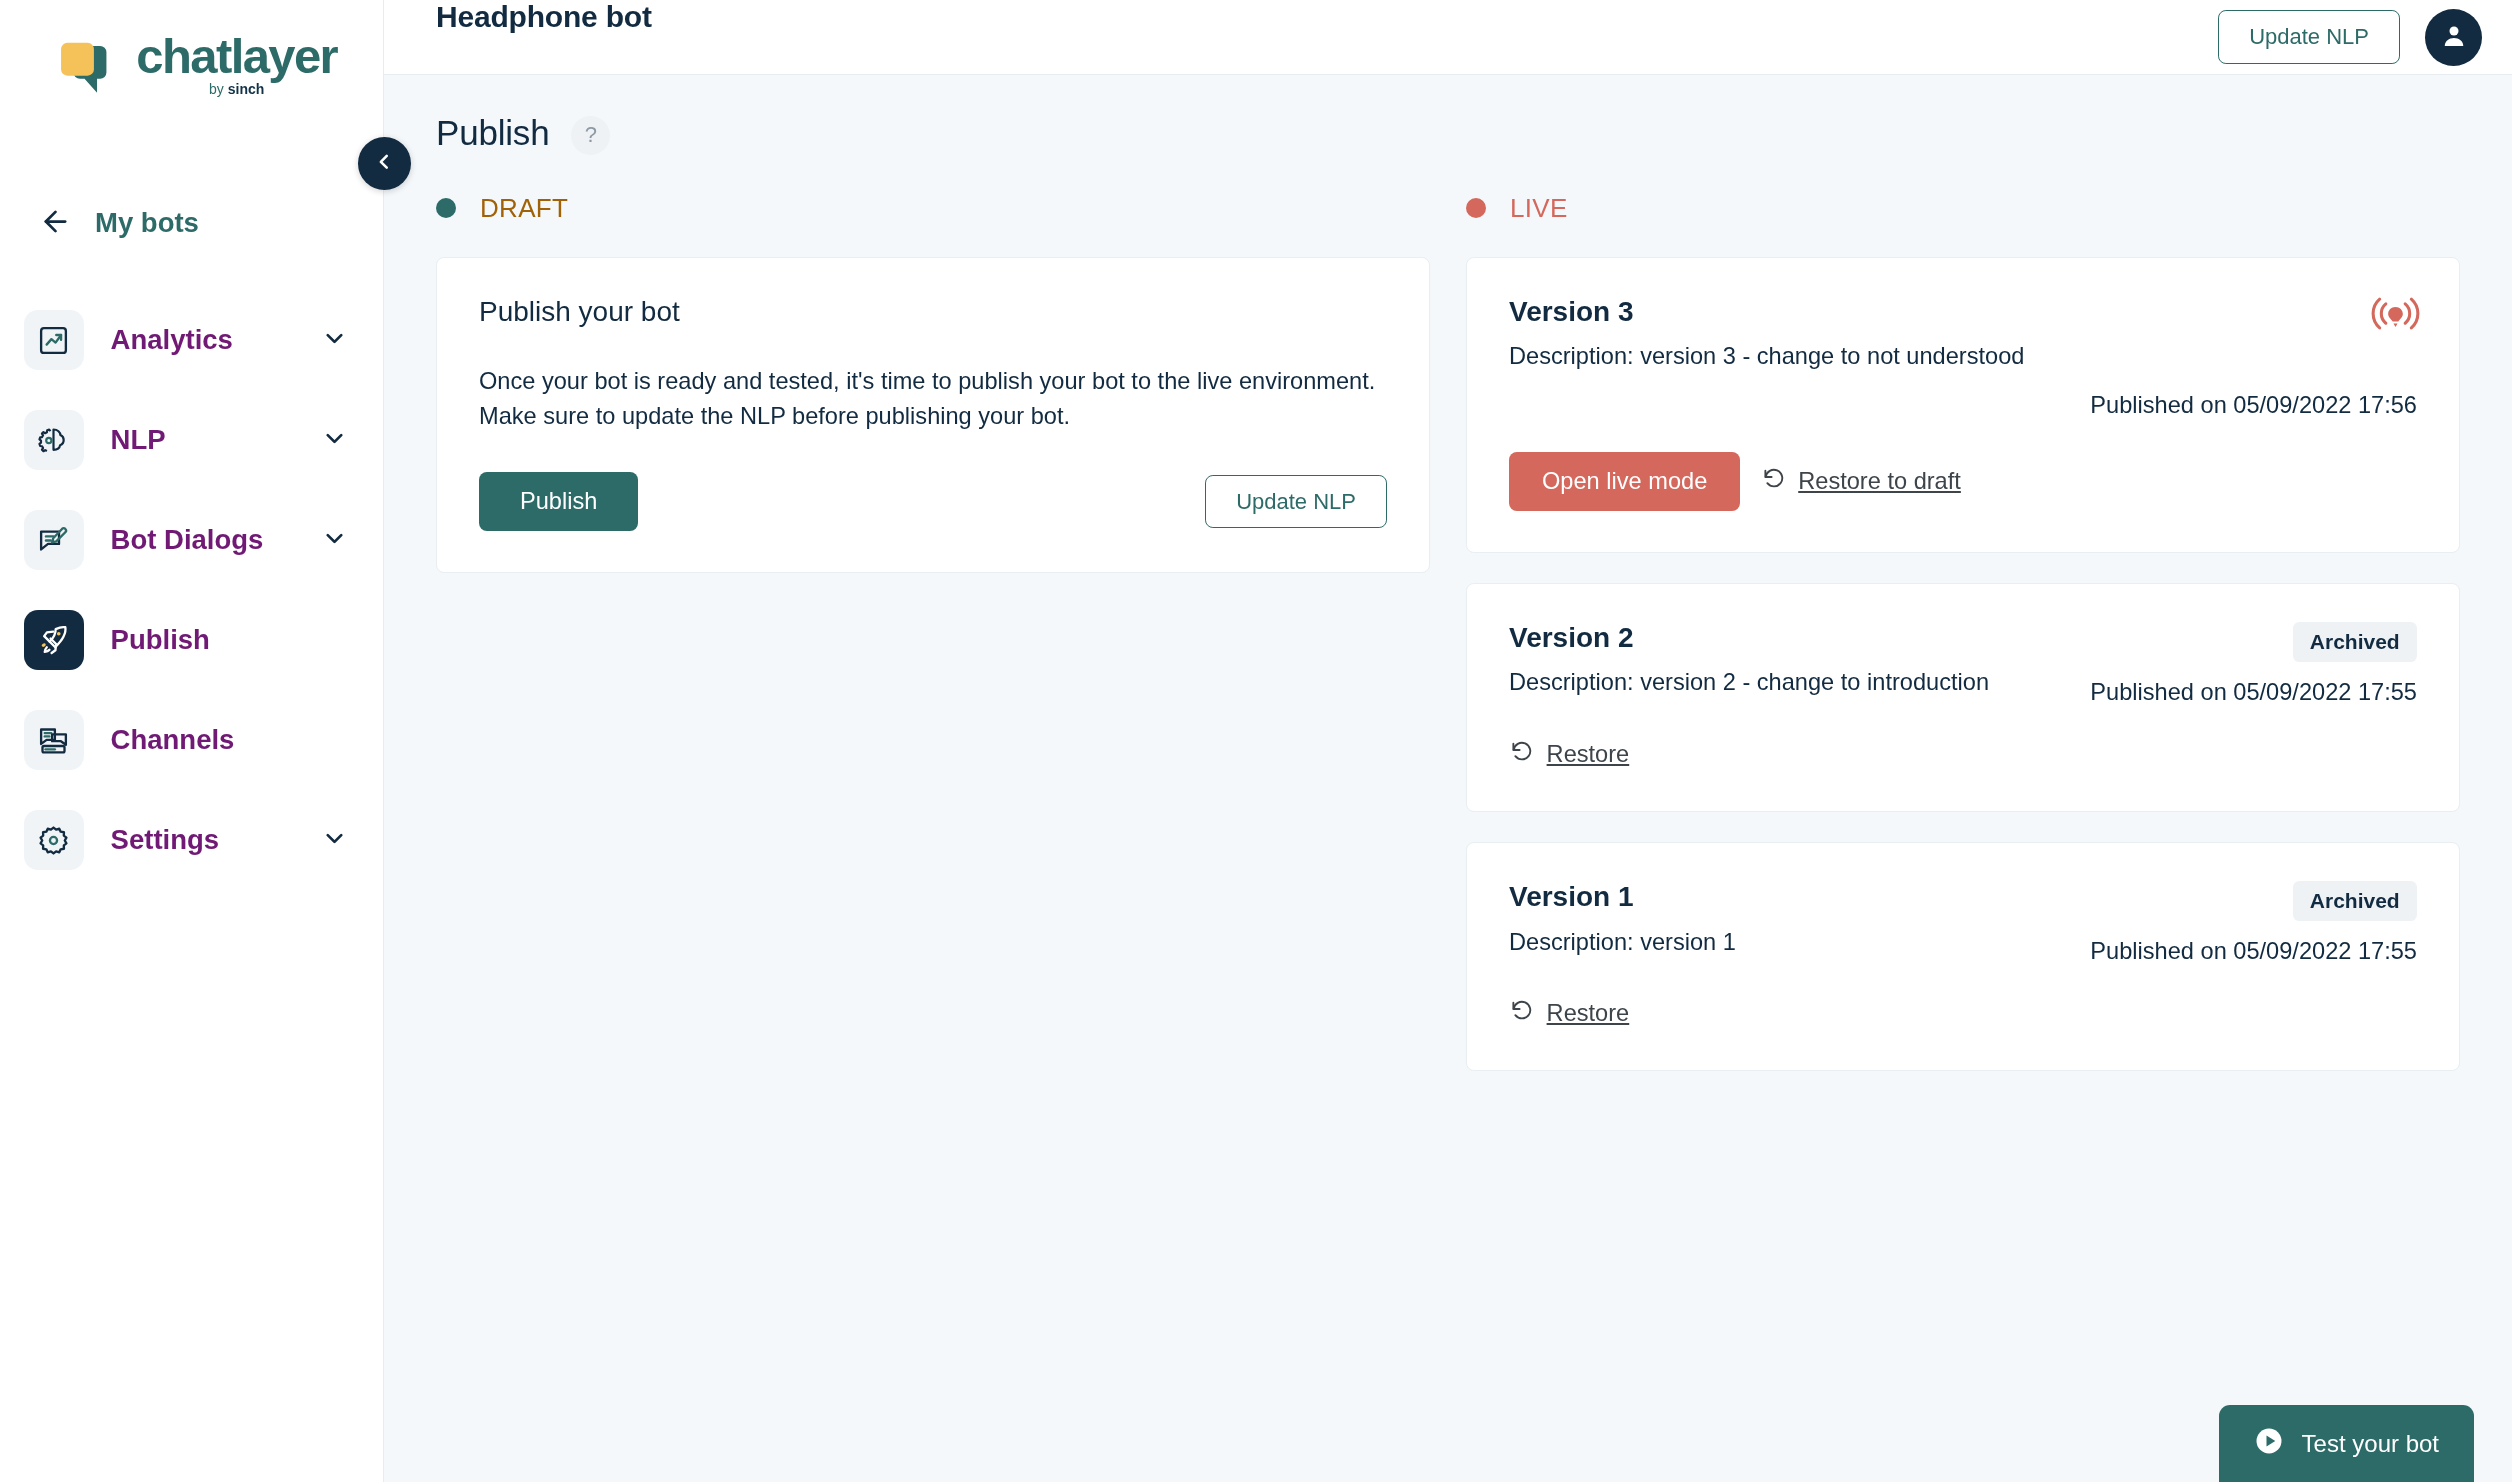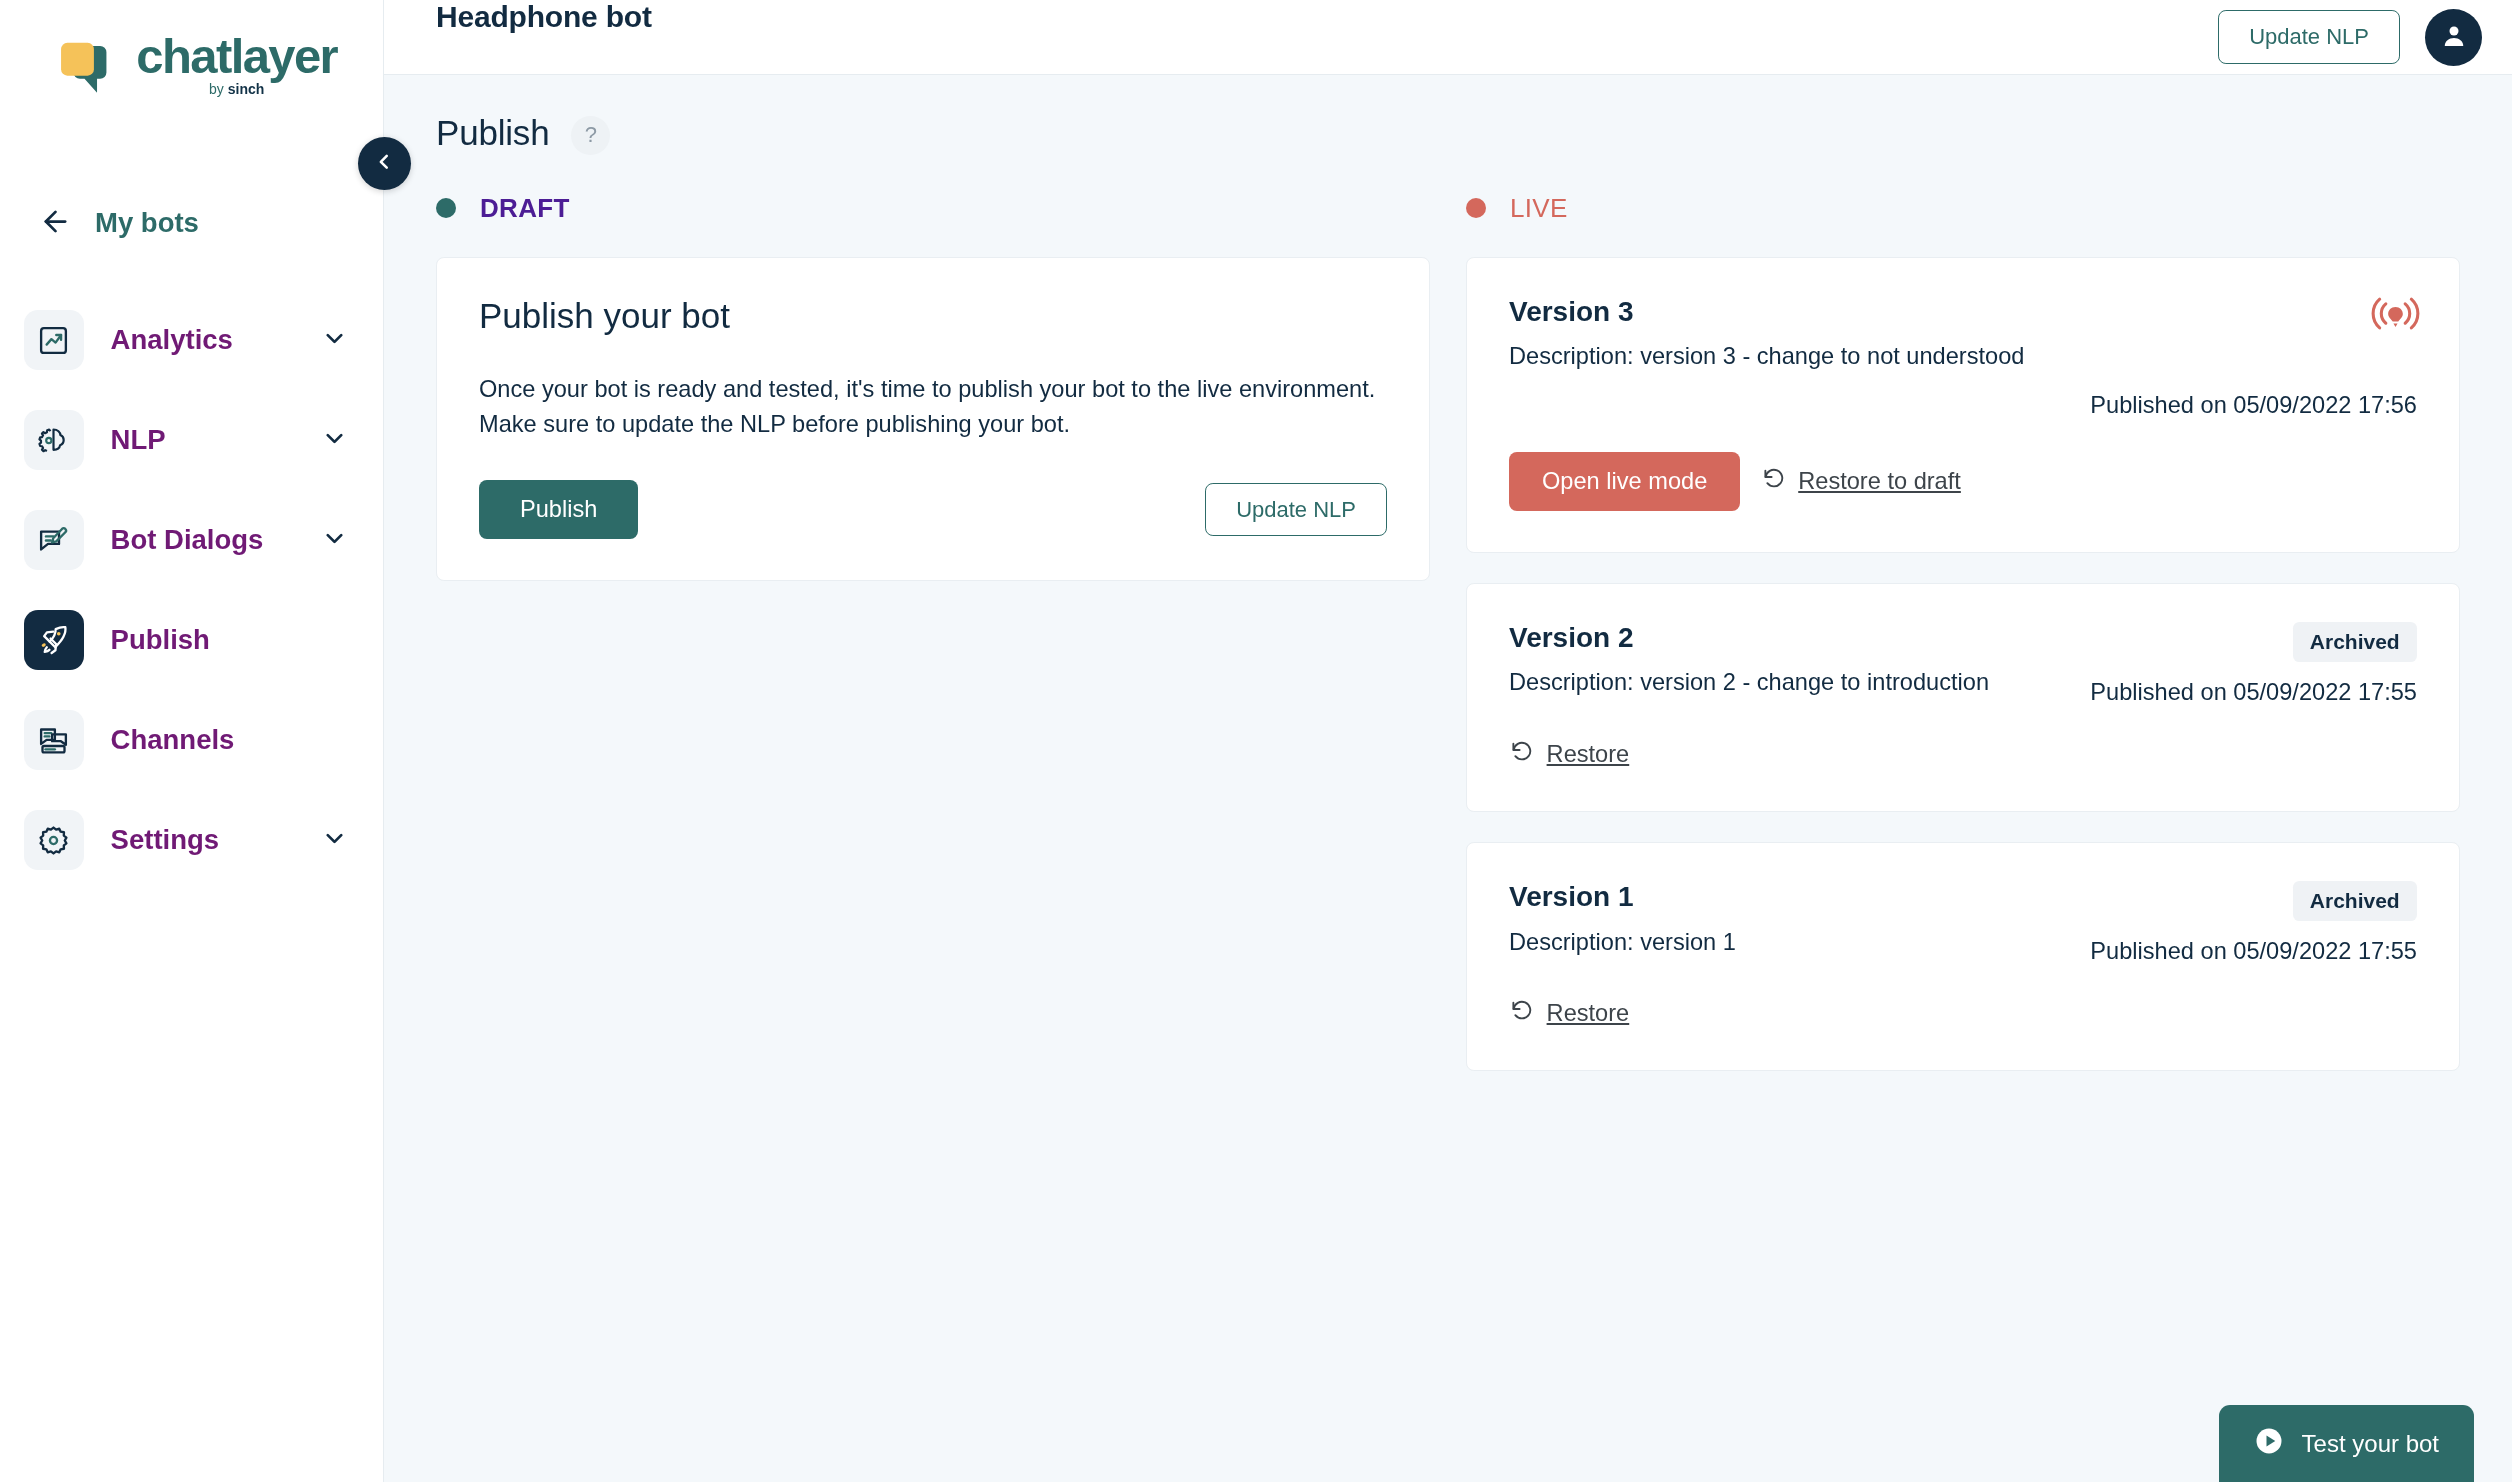--- a/index.html
+++ b/index.html
@@ -100,30 +100,30 @@
   }
 
   .columns { display: flex; gap: 36px; margin-top: 38px; }
   .col { flex: 1 1 0; min-width: 0; }
 
   .col-head { display: flex; align-items: center; gap: 23.6px; margin-bottom: 33px; }
   .status-dot { width: 20.4px; height: 20.4px; border-radius: 50%; flex: 0 0 20.4px; }
   .status-dot.draft { background: #2d6b68; }
   .status-dot.live { background: #d4685c; }
   .col-head-label { font-size: 26px; letter-spacing: 0.3px; }
-  .col-head-label.draft { color: #4c1d95; font-weight: bold; }
+  .col-head-label.draft { color: #a16207; }
   .col-head-label.live { color: #d4685c; }
 
   .card {
     background: #ffffff; border: 1.6px solid #e9eef2;
     border-radius: 7.9px; padding: 38px 42px 41px 42px;
   }
   .card + .card { margin-top: 30px; }
 
-  .card-title { font-size: 35px; color: #122b41; font-weight: 400; }
+  .card-title { font-size: 28px; color: #122b41; font-weight: 400; }
   .card-body {
     font-size: 23.6px; color: #122b41; line-height: 1.5;
     margin-top: 36px; max-width: 926px;
   }
   .card-actions {
     display: flex; align-items: center; margin-top: 38px;
   }
   .btn-teal-solid {
     background: #2d6b68; color: #ffffff; border: none; border-radius: 7.9px;
     font-size: 23.6px; font-family: inherit; padding: 15.7px 41px; cursor: pointer;

